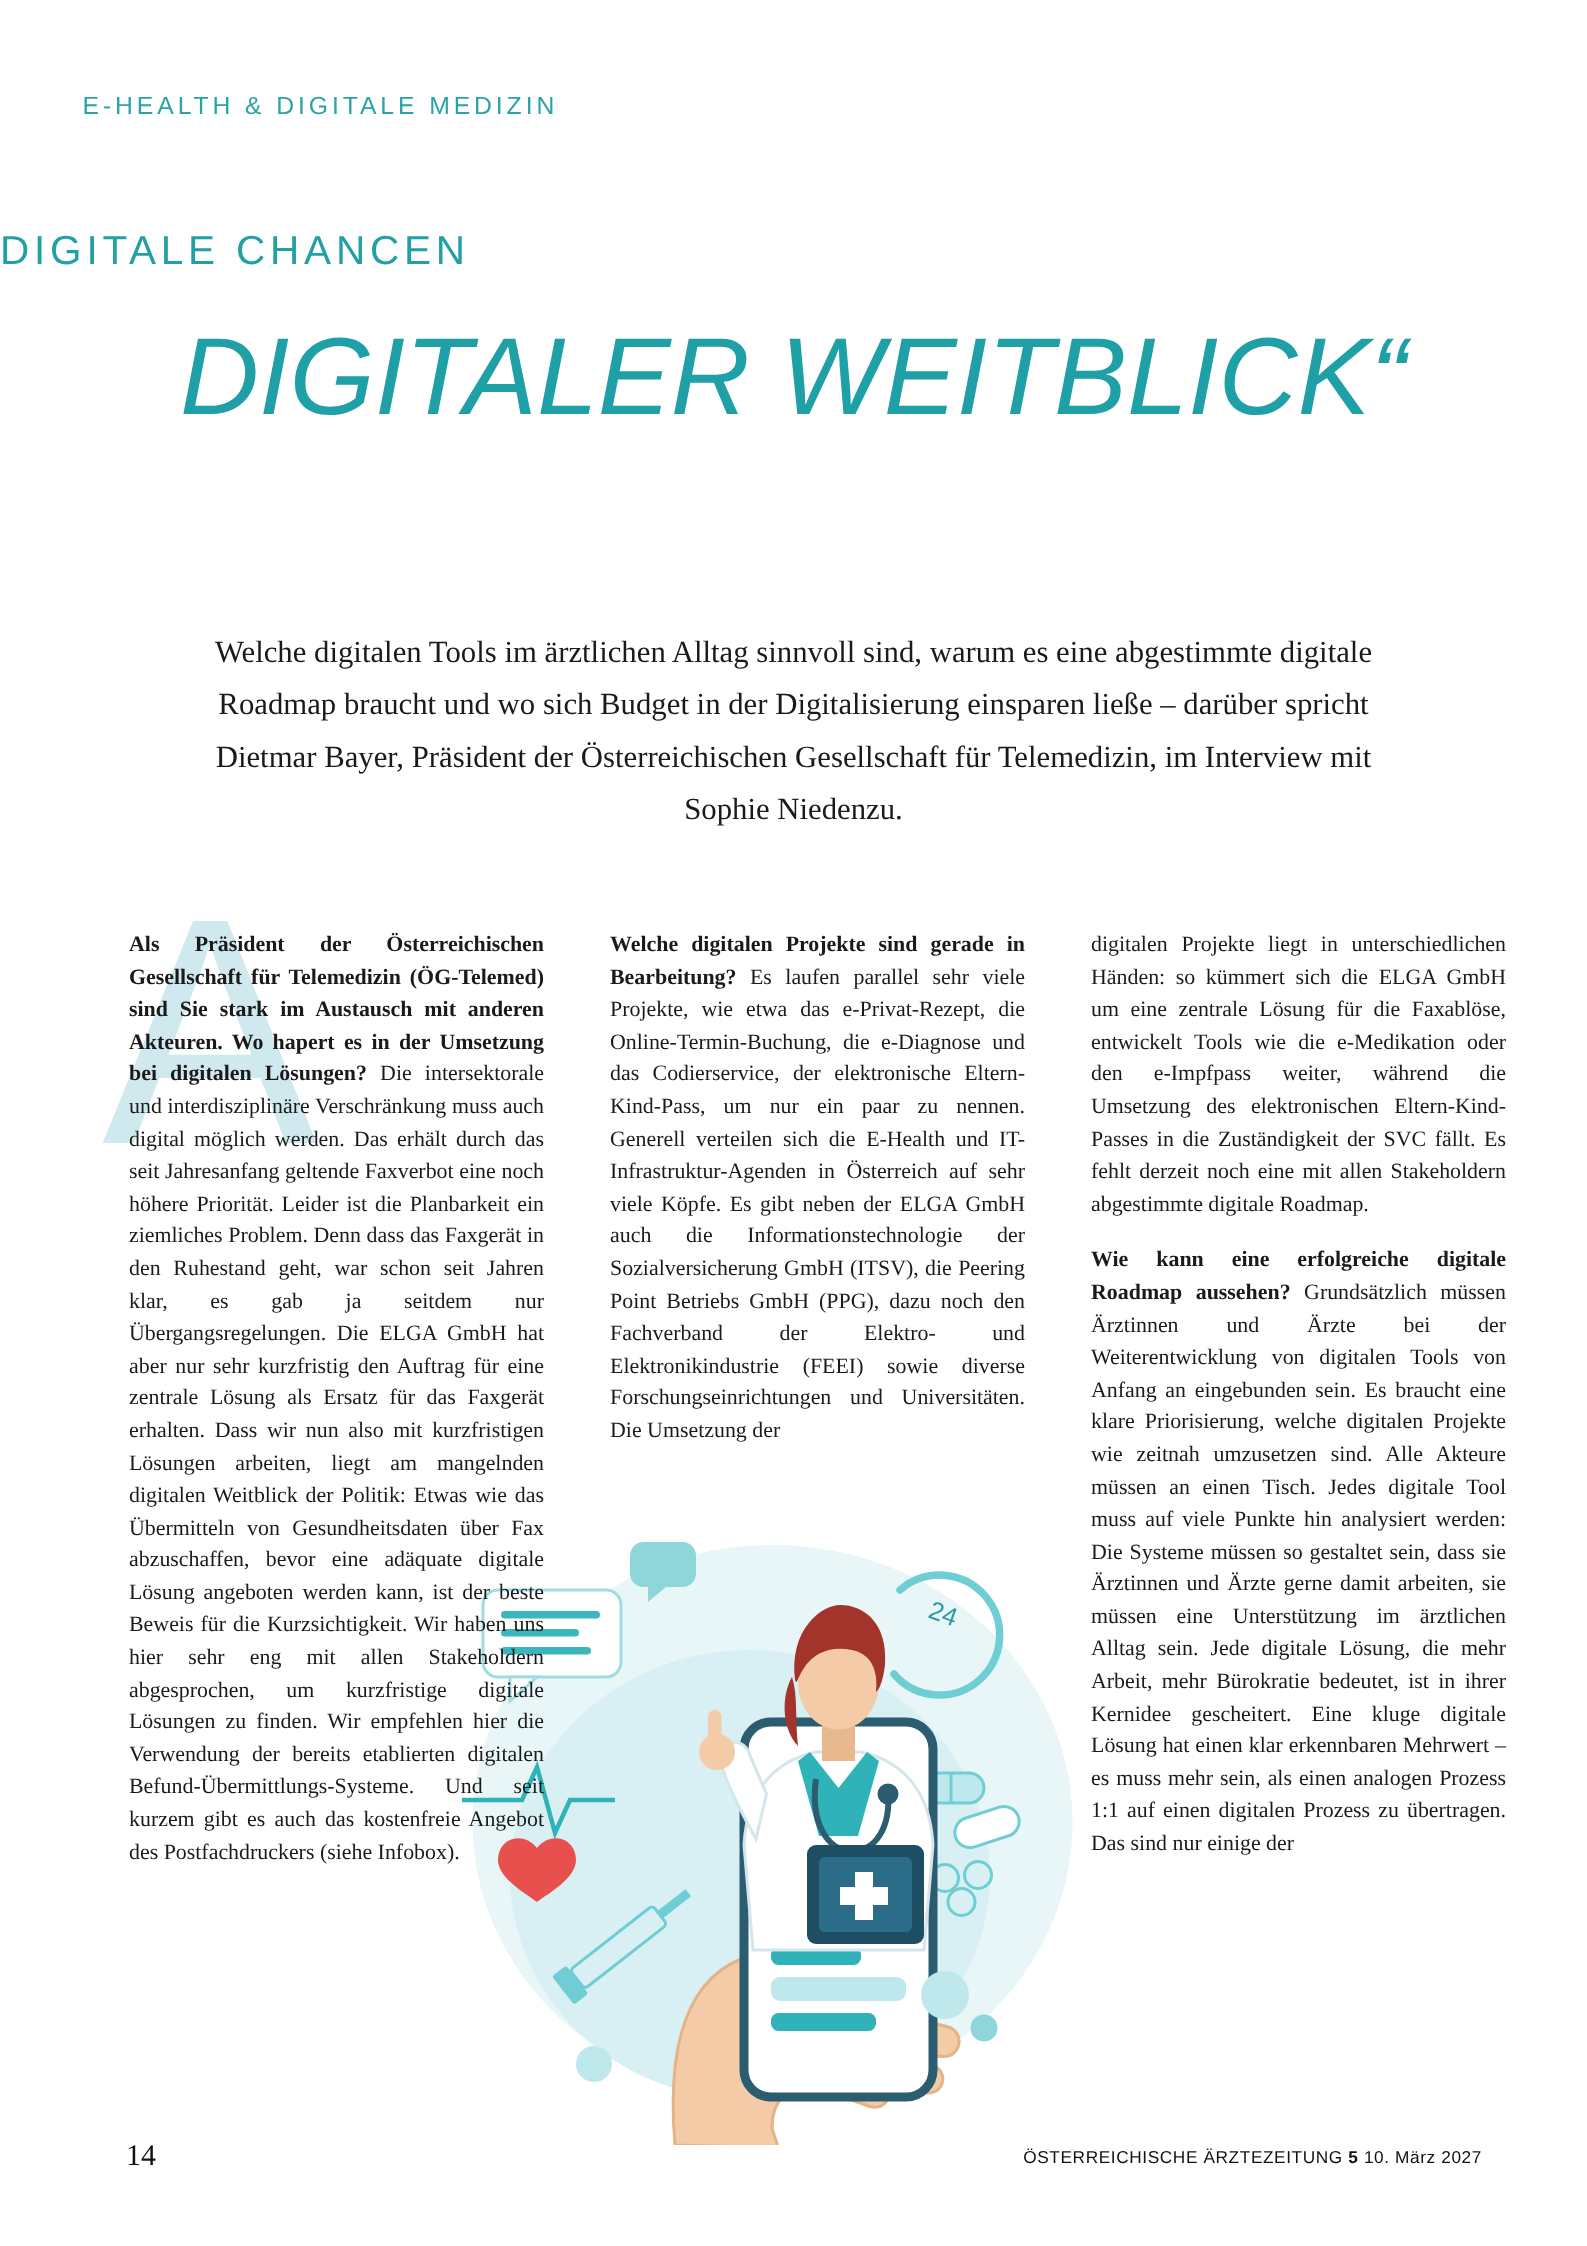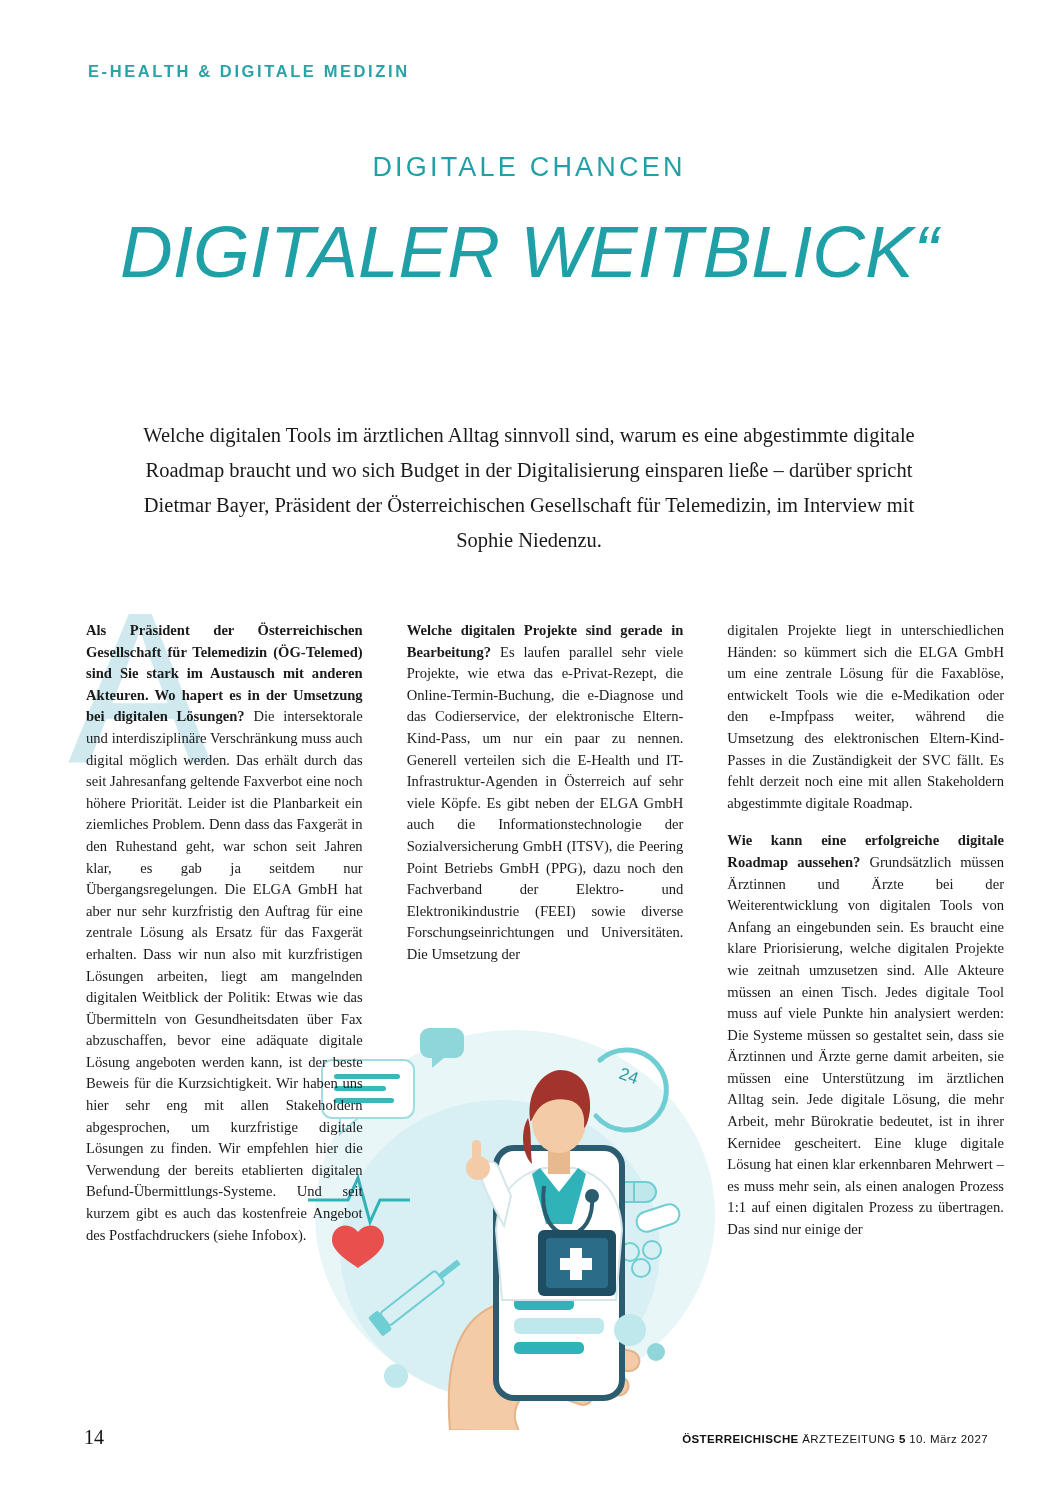--- a/index.html
+++ b/index.html
@@ -18,36 +18,35 @@
 
   .page {
     position: absolute;
     inset: 0;
     background: #fff;
   }
 
   
   .kicker {
     position: absolute;
-    left: 88px;
+    left: 55px;
     top: 62px;
     font-family: "Liberation Sans", sans-serif;
     font-size: 16.5px;
     letter-spacing: 2.6px;
-    font-weight: 700;
+    font-weight: 400;
     color: #2aa3a8;
   }
 
   
   .overline {
     position: absolute;
     left: 0;
     right: 0;
     top: 152px;
-    text-align: center;
     font-family: "Liberation Sans", sans-serif;
     font-size: 27px;
     letter-spacing: 3.2px;
     color: #22a0a6;
     font-weight: 400;
   }
   .headline {
     position: absolute;
     left: 0;
     right: 0;
@@ -146,21 +145,21 @@
   .footer-right {
     position: absolute;
     right: 70px;
     bottom: 52px;
     font-family: "Liberation Sans", sans-serif;
     font-size: 11.5px;
     letter-spacing: 0.4px;
     color: #111;
     white-space: nowrap;
   }
-  .footer-right .brand { font-weight: 700; }
+  .footer-right .brand { font-weight: 400; }
   .footer-right .pg { font-weight: 700; }
 </style>
 </head>
 <body>
 
 <div class="page">
 
   <div class="kicker">E-HEALTH &amp; DIGITALE MEDIZIN</div>
 
   <div class="overline">DIGITALE CHANCEN</div>

